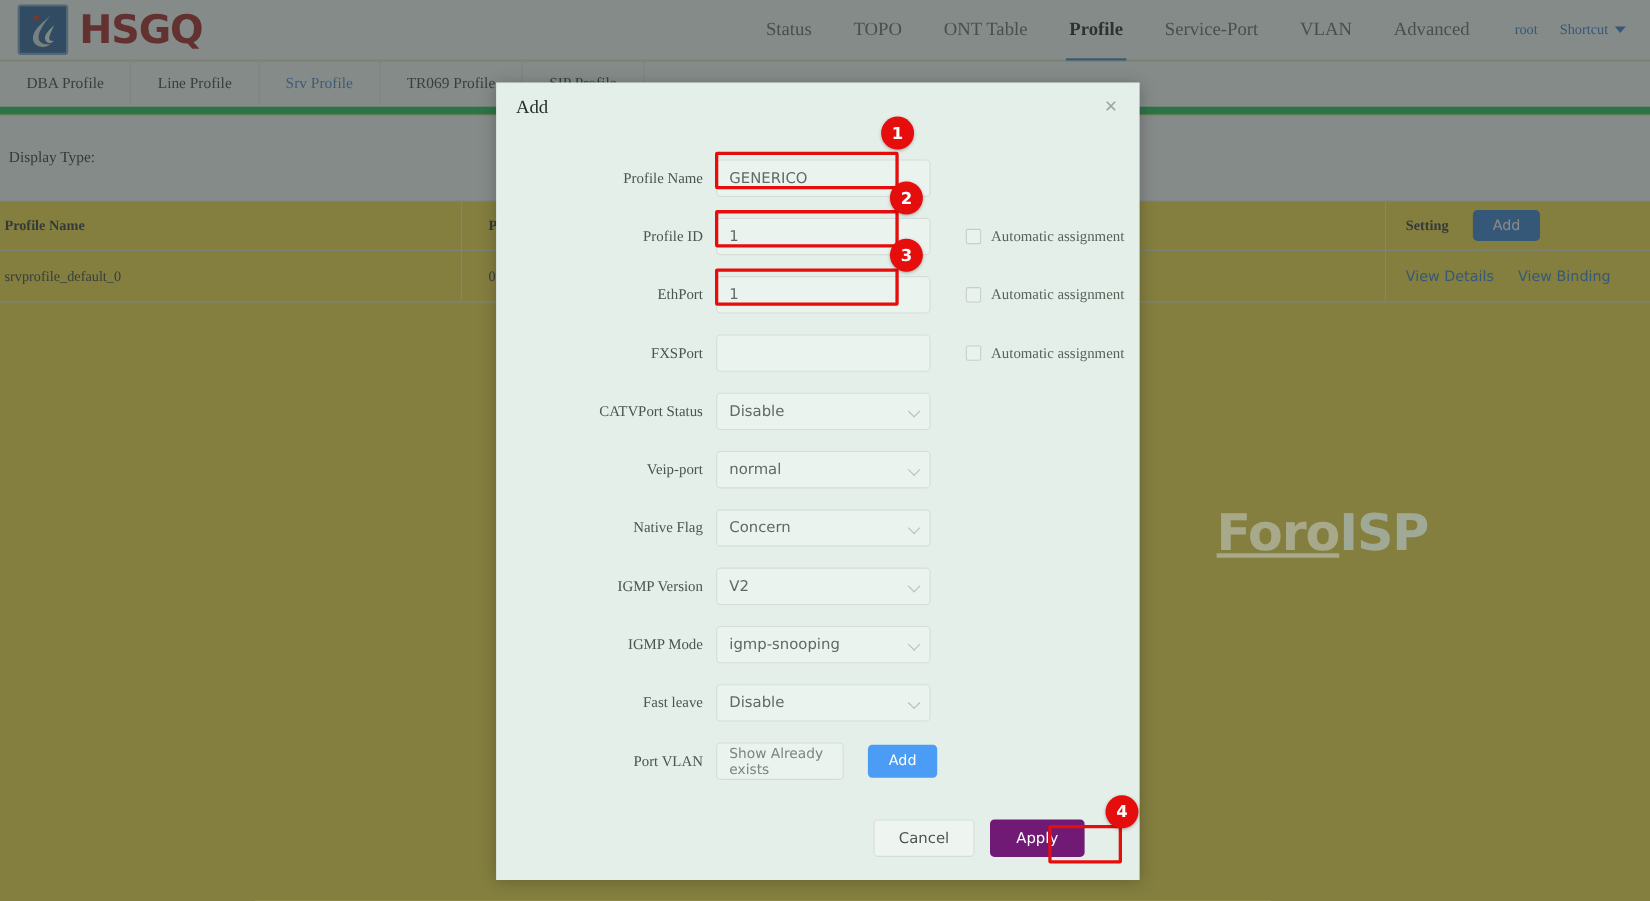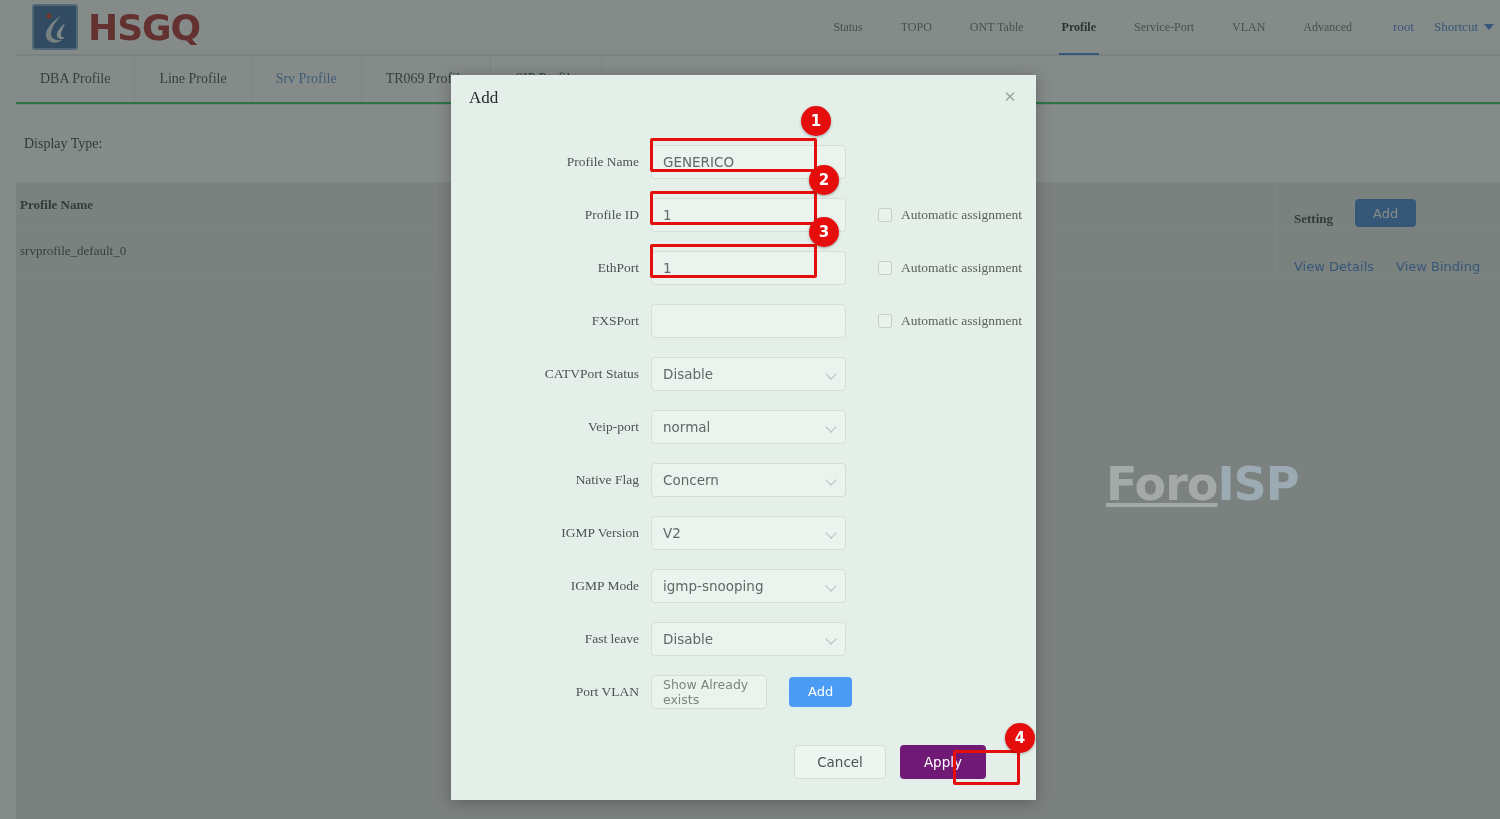--- a/index.html
+++ b/index.html
@@ -6,21 +6,21 @@
   html, body {
     margin: 0; padding: 0;
     width: 1500px; height: 819px;
     font-family: "Liberation Serif", serif;
     overflow: hidden;
     background: #ffffff;
   }
   #app { position: relative; width: 1500px; height: 819px; }
 
   
-  .page { position: absolute; inset: 0; background: #e5e5e5; margin-left: 16px; }
+  .page { position: absolute; inset: 0; background: #fde047; }
 
   .topbar {
     position: absolute; left: 0; top: 0; width: 1500px; height: 55px;
     background: #ffffff; border-bottom: 1px solid #e4e7ed;
     display: flex; align-items: center;
   }
   .logo-wrap { display: flex; align-items: center; padding-left: 16px; }
   .logo-mark {
     width: 46px; height: 46px; background: #2b5f9e; border: 2px solid #7fa7cf;
     border-radius: 3px; position: relative; overflow: hidden;
@@ -31,41 +31,41 @@
   .logo-text {
     margin-left: 10px; font-family: "DejaVu Sans", sans-serif;
     font-weight: bold; font-size: 36px; letter-spacing: -1px; color: #a81f21;
   }
   .nav {
     margin-left: auto; display: flex; align-items: center; height: 55px;
     padding-right: 22px; font-family: "Liberation Serif", serif;
   }
   .nav-item {
     position: relative; height: 55px; display: flex; align-items: center;
-    padding: 0 19px; font-size: 12px; color: #666a6e; cursor: pointer;
+    padding: 0 19px; font-size: 17px; color: #666a6e; cursor: pointer;
   }
   .nav-item.active { color: #222; font-weight: bold; }
   .nav-item.active::after {
     content: ""; position: absolute; left: 16px; right: 16px; bottom: 0;
     height: 2px; background: #3a7fd5;
   }
   .nav-user { padding: 0 10px 0 22px; font-size: 13px; color: #3a7fd5; cursor: pointer; }
   .nav-shortcut {
     display: flex; align-items: center; gap: 6px;
     font-size: 13px; color: #3a7fd5; cursor: pointer; padding-left: 10px;
   }
   .caret-down {
     width: 0; height: 0; border-left: 5px solid transparent;
     border-right: 5px solid transparent; border-top: 6px solid #3a7fd5;
   }
 
   
   .tabbar {
     position: absolute; left: 0; top: 56px; width: 1500px; height: 48px;
-    border-bottom: 2px solid #22c55e; display: flex; align-items: stretch;
+    border-bottom: 7px solid #22c55e; display: flex; align-items: stretch;
     background: #fff;
   }
   .tab {
     display: flex; align-items: center; padding: 0 24px; font-size: 14px;
     color: #3b3f44; cursor: pointer; border-right: 1px solid #e8ebee;
   }
   .tab.active { color: #4f8bd4; }
 
   .filterbar {
     position: absolute; left: 0; top: 105px; width: 1500px; height: 78px;
@@ -88,21 +88,21 @@
   
   .tbl { position: absolute; left: 0; top: 183px; width: 1500px; }
   .tbl-head, .tbl-row { display: flex; align-items: center; }
   .tbl-head {
     height: 45px; border-bottom: 1px solid #e6e9ec; font-size: 13px;
     font-weight: bold; color: #31353a;
   }
   .tbl-row { height: 47px; border-bottom: 1px solid #eef1f3; font-size: 13px; color: #3a3e43; }
   .c-name { width: 420px; padding-left: 4px; border-right: 1px solid #eef1f3; height: 100%; display: flex; align-items: center; }
   .c-id   { width: 840px; padding-left: 24px; border-right: 1px solid #eef1f3; height: 100%; display: flex; align-items: center; }
-  .c-set  { width: 240px; padding-left: 18px; height: 100%; display: flex; align-items: flex-end; gap: 22px; }
+  .c-set  { width: 240px; padding-left: 18px; height: 100%; display: flex; align-items: center; gap: 22px; }
   .btn-add-tbl {
     background: #3a7fd5; color: #fff; border: none; border-radius: 4px;
     height: 28px; padding: 0 18px; font-size: 13px; cursor: pointer;
     font-family: "DejaVu Sans", sans-serif;
   }
   .lnk { color: #3a7fd5; font-size: 13px; cursor: pointer; font-family: "DejaVu Sans", sans-serif; }
 
   
   .overlay {
     position: absolute; inset: 0; background: rgba(52,62,58,0.60);

